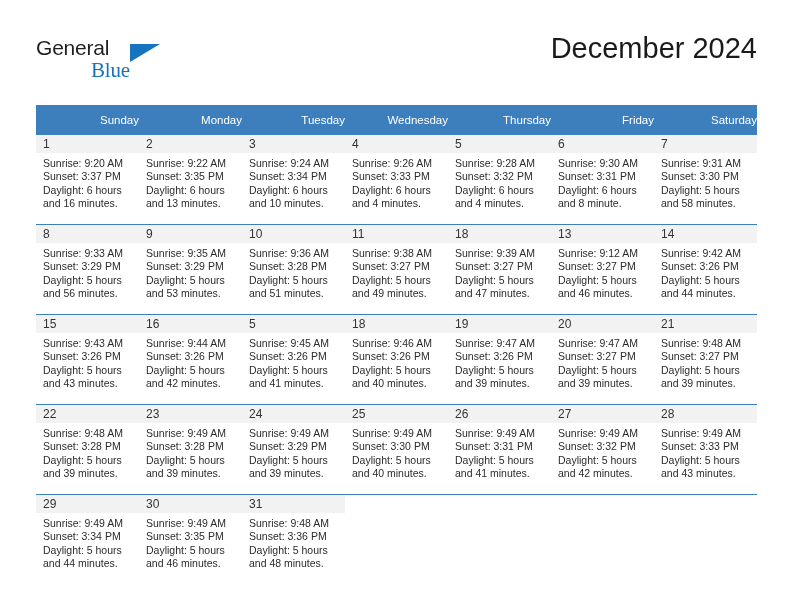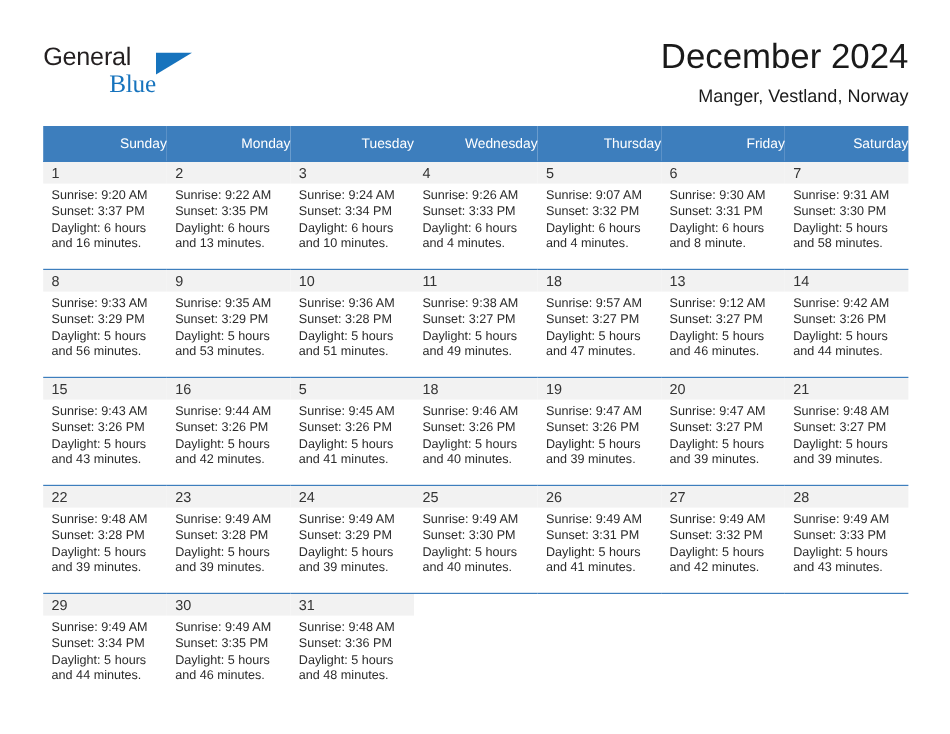--- a/index.html
+++ b/index.html
@@ -146,21 +146,20 @@
   <div class="header">
 
     <div class="logo">
       <span class="logo-general">General</span>
       <span class="logo-tri"></span>
       <span class="logo-blue">Blue</span>
     </div>
 
     <div class="title-block">
       <div class="cal-title">December 2024</div>
-      <div class="cal-subtitle">Manger, Vestland, Norway</div>
     </div>
 
   </div>
 
   <table class="calendar">
     <colgroup>
       <col>
         <col>
         <col>
         <col>
@@ -214,21 +213,21 @@
           <div class="info">
             <div>Sunrise: 9:26 AM</div>
             <div>Sunset: 3:33 PM</div>
             <div>Daylight: 6 hours</div>
             <div>and 4 minutes.</div>
           </div>
         </td>
         <td>
           <div class="daynum">5</div>
           <div class="info">
-            <div>Sunrise: 9:07 AM</div>
+            <div>Sunrise: 9:28 AM</div>
             <div>Sunset: 3:32 PM</div>
             <div>Daylight: 6 hours</div>
             <div>and 4 minutes.</div>
           </div>
         </td>
         <td>
           <div class="daynum">6</div>
           <div class="info">
             <div>Sunrise: 9:30 AM</div>
             <div>Sunset: 3:31 PM</div>
@@ -280,21 +279,21 @@
           <div class="info">
             <div>Sunrise: 9:38 AM</div>
             <div>Sunset: 3:27 PM</div>
             <div>Daylight: 5 hours</div>
             <div>and 49 minutes.</div>
           </div>
         </td>
         <td>
           <div class="daynum">18</div>
           <div class="info">
-            <div>Sunrise: 9:57 AM</div>
+            <div>Sunrise: 9:39 AM</div>
             <div>Sunset: 3:27 PM</div>
             <div>Daylight: 5 hours</div>
             <div>and 47 minutes.</div>
           </div>
         </td>
         <td>
           <div class="daynum">13</div>
           <div class="info">
             <div>Sunrise: 9:12 AM</div>
             <div>Sunset: 3:27 PM</div>

